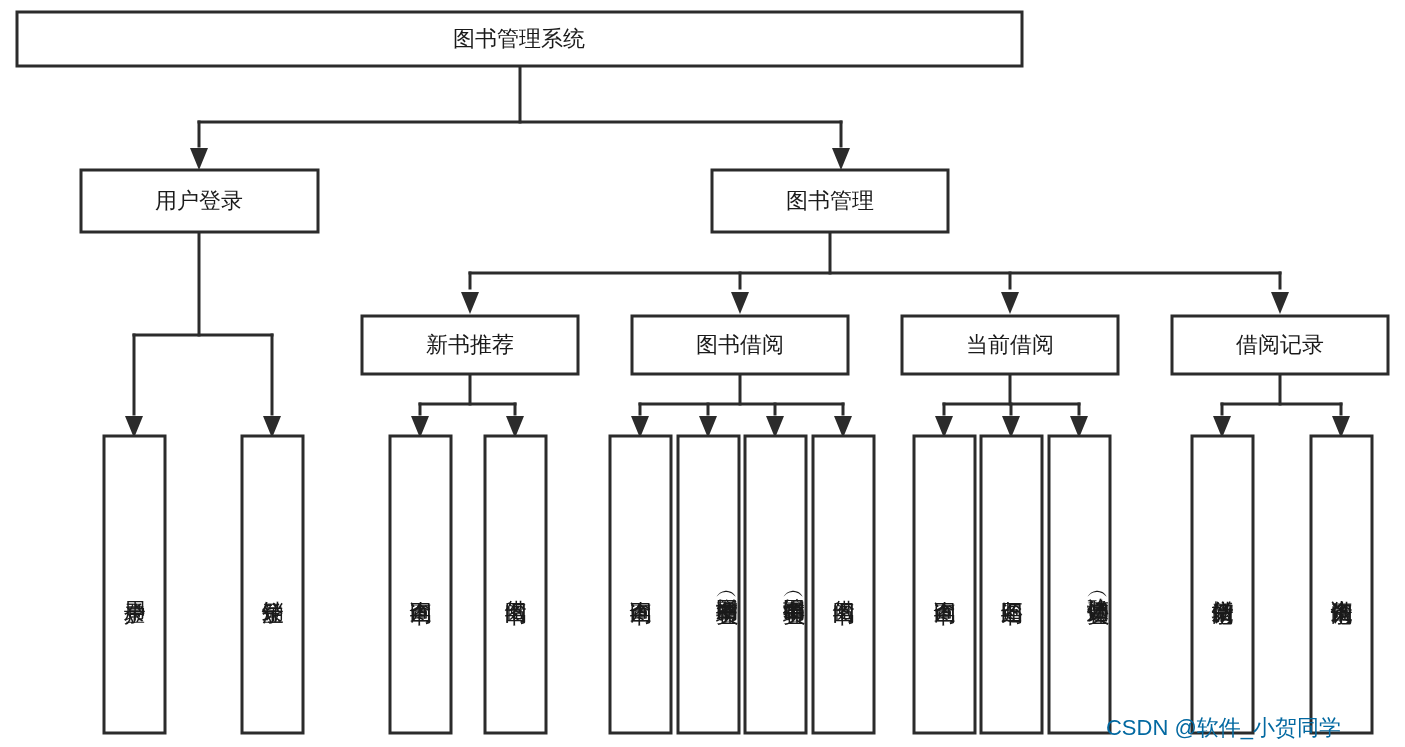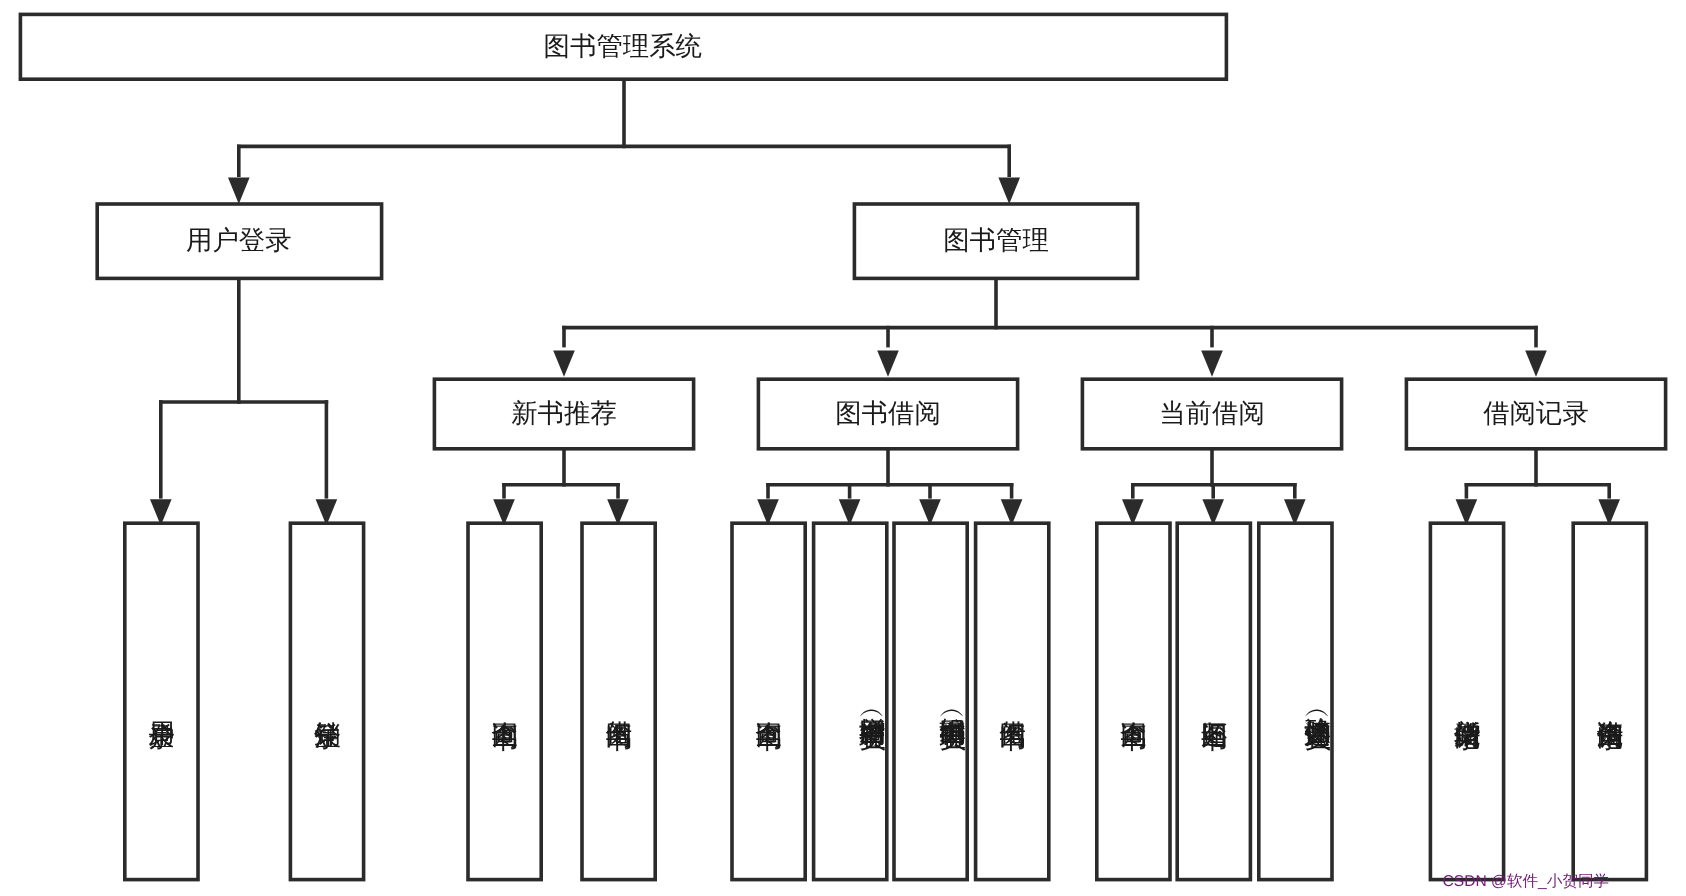--- a/index.html
+++ b/index.html
@@ -60,22 +60,22 @@
     color: #1a1a1a;
     letter-spacing: 1px;
     white-space: nowrap;
     pointer-events: none;
   }
   .watermark {
     position: absolute;
     right: 8px;
     bottom: 4px;
     font-family: "Liberation Sans", "DejaVu Sans", sans-serif;
-    font-size: 13px;
-    color: #701a75;
+    font-size: 22px;
+    color: #0369a1;
     white-space: nowrap;
   }
 </style>
 </head>
 <body>
 
 <div id="diagram-root">
 
   <svg class="diagram-canvas" viewBox="0 0 1405 747">
     <defs>

